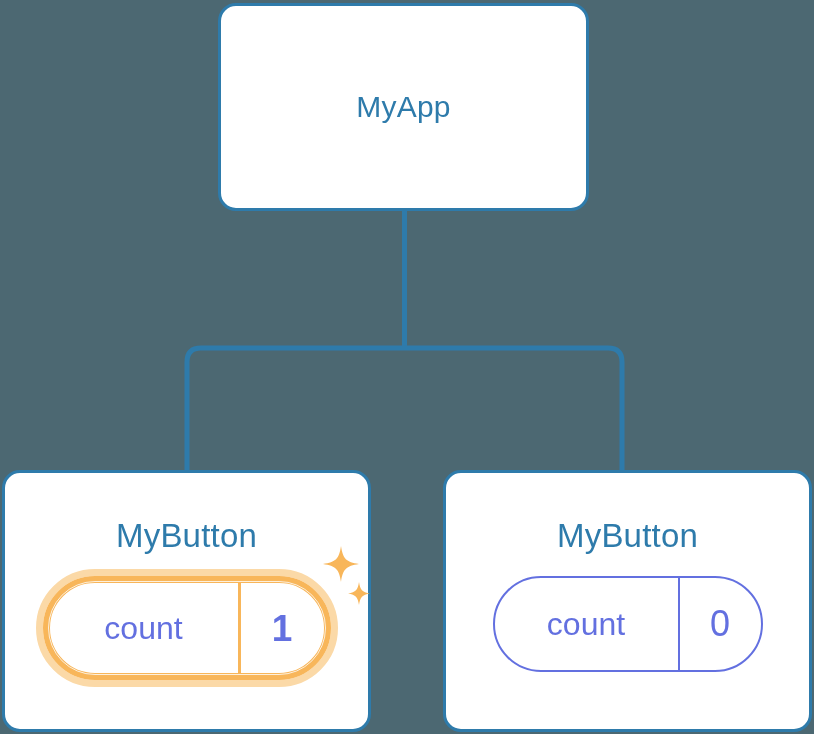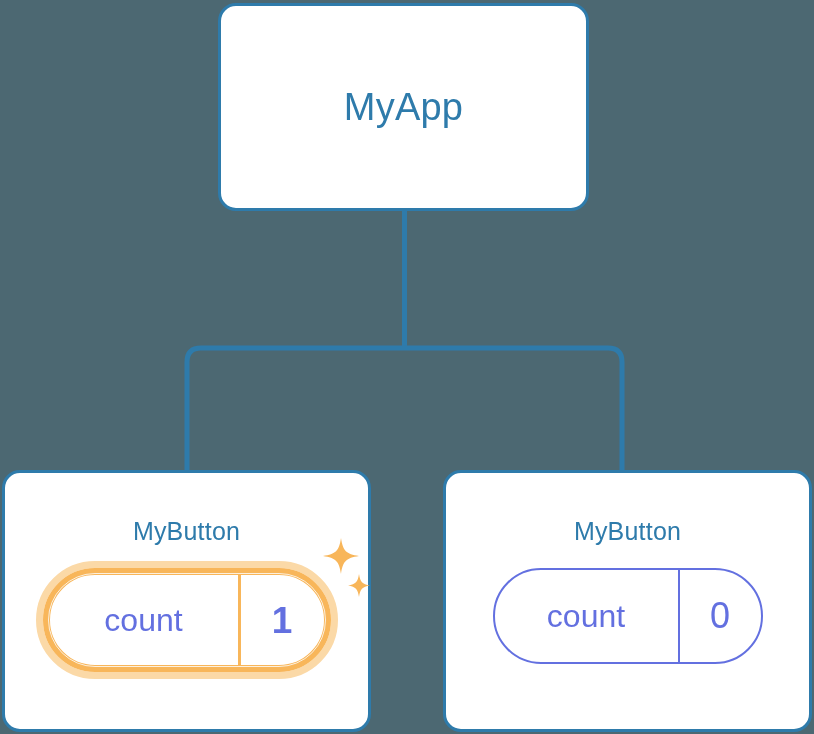--- a/index.html
+++ b/index.html
@@ -52,28 +52,28 @@
     height: 262px;
     display: flex;
     flex-direction: column;
     align-items: center;
   }
   .node-child.left  { left: 2px;   width: 369px; }
   .node-child.right { left: 443px; width: 369px; }
 
   .node-title {
     color: #2e7bab;
-    font-size: 38px;
+    font-size: 30px;
     font-weight: 400;
     letter-spacing: 0.2px;
     line-height: 1;
     white-space: nowrap;
   }
   .node-child .node-title {
-    font-size: 25px;
+    font-size: 33px;
     margin-top: 46px;
   }
 
   
   .pill-wrap {
     position: relative;
     margin-top: 24px;
     display: flex;
     align-items: center;
     justify-content: center;

